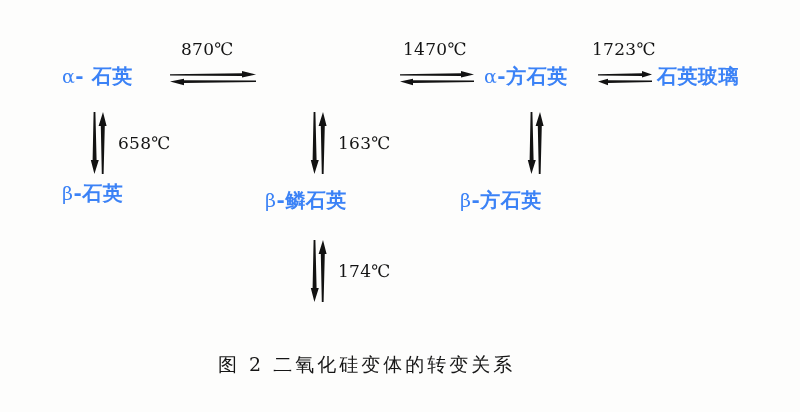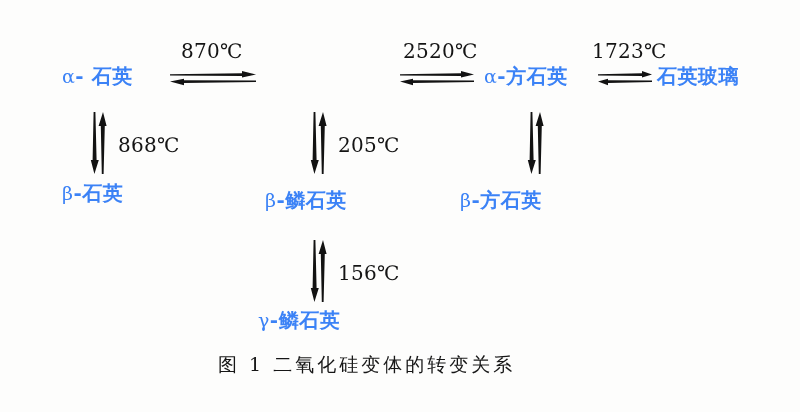--- a/index.html
+++ b/index.html
@@ -41,21 +41,21 @@
     font-family: "DejaVu Serif", "Liberation Serif", serif;
     font-weight: 400;
     font-size: 19px;
   }
 
   .temp-label {
     position: absolute;
     white-space: nowrap;
     font-family: "DejaVu Serif", "Liberation Serif", serif;
     font-weight: 400;
-    font-size: 20px;
+    font-size: 17px;
     line-height: 1;
     color: #141414;
     letter-spacing: 0.3px;
   }
 
   .caption {
     position: absolute;
     white-space: nowrap;
     font-family: "DejaVu Serif", "Liberation Serif", serif;
     font-weight: 400;
@@ -104,47 +104,47 @@
     </svg>
   </div>
   <div class="temp-label" style="left:181px; top:41px;">870℃</div>
 
   <div class="arrow-h" style="left:400px; top:68px;">
     <svg width="74" height="20" viewBox="0 0 74 20">
       <path class="ink" d="M0 6.2 L61 5.2 L61 3.0 L74 6.6 L61 9.4 L61 8.0 L0 7.6 Z" fill="#121212"></path>
       <path class="ink" d="M74 14.0 L13 15.0 L13 17.2 L0 13.6 L13 10.8 L13 12.2 L74 12.6 Z" fill="#121212"></path>
     </svg>
   </div>
-  <div class="temp-label" style="left:403px; top:41px;">2520℃</div>
+  <div class="temp-label" style="left:403px; top:41px;">1470℃</div>
 
   <div class="arrow-h" style="left:598px; top:68px;">
     <svg width="54" height="20" viewBox="0 0 54 20">
       <path class="ink" d="M0 6.2 L44 5.2 L44 3.0 L54 6.6 L44 9.4 L44 8.0 L0 7.6 Z" fill="#121212"></path>
       <path class="ink" d="M54 14.0 L10 15.0 L10 17.2 L0 13.6 L10 10.8 L10 12.2 L54 12.6 Z" fill="#121212"></path>
     </svg>
   </div>
   <div class="temp-label" style="left:592px; top:41px;text-align:right;">1723℃</div>
 
   <div class="arrow-v" style="left:88px; top:112px;">
     <svg width="22" height="62" viewBox="0 0 22 62">
 
       <path class="ink" d="M5.6 0 L7.4 0 L8.6 48 L10.8 48 L6.4 62 L2.8 48 L4.6 48 Z" fill="#121212"></path>
 
       <path class="ink" d="M15.6 62 L13.8 62 L12.8 14 L10.6 14 L15.0 0 L18.6 14 L16.8 14 Z" fill="#121212"></path>
     </svg>
   </div>
-  <div class="temp-label" style="left:118px; top:135px;">868℃</div>
+  <div class="temp-label" style="left:118px; top:135px;">658℃</div>
 
   <div class="arrow-v" style="left:308px; top:112px;">
     <svg width="22" height="62" viewBox="0 0 22 62">
       <path class="ink" d="M5.6 0 L7.4 0 L8.6 48 L10.8 48 L6.4 62 L2.8 48 L4.6 48 Z" fill="#121212"></path>
       <path class="ink" d="M15.6 62 L13.8 62 L12.8 14 L10.6 14 L15.0 0 L18.6 14 L16.8 14 Z" fill="#121212"></path>
     </svg>
   </div>
-  <div class="temp-label" style="left:338px; top:135px;">205℃</div>
+  <div class="temp-label" style="left:338px; top:135px;">163℃</div>
 
   <div class="arrow-v" style="left:525px; top:112px;">
     <svg width="22" height="62" viewBox="0 0 22 62">
       <path class="ink" d="M5.6 0 L7.4 0 L8.6 48 L10.8 48 L6.4 62 L2.8 48 L4.6 48 Z" fill="#121212"></path>
       <path class="ink" d="M15.6 62 L13.8 62 L12.8 14 L10.6 14 L15.0 0 L18.6 14 L16.8 14 Z" fill="#121212"></path>
     </svg>
   </div>
 
   <div class="node" style="left:62px; top:183px;">
     <span class="greek">β</span><span>-</span><span>石英</span>
@@ -157,21 +157,18 @@
   <div class="node" style="left:460px; top:190px;">
     <span class="greek">β</span><span>-</span><span>方石英</span>
   </div>
 
   <div class="arrow-v" style="left:308px; top:240px;">
     <svg width="22" height="62" viewBox="0 0 22 62">
       <path class="ink" d="M5.6 0 L7.4 0 L8.6 48 L10.8 48 L6.4 62 L2.8 48 L4.6 48 Z" fill="#121212"></path>
       <path class="ink" d="M15.6 62 L13.8 62 L12.8 14 L10.6 14 L15.0 0 L18.6 14 L16.8 14 Z" fill="#121212"></path>
     </svg>
   </div>
-  <div class="temp-label" style="left:338px; top:263px;">156℃</div>
+  <div class="temp-label" style="left:338px; top:263px;">174℃</div>
 
-  <div class="node" style="left:258px; top:310px;">
-    <span class="greek">γ</span><span>-</span><span>鳞石英</span>
-  </div>
 
-  <div class="caption" style="left:218px; top:352px;">图 1  二氧化硅变体的转变关系</div>
+  <div class="caption" style="left:218px; top:352px;">图 2  二氧化硅变体的转变关系</div>
 
 </div>
 
 </body></html>

